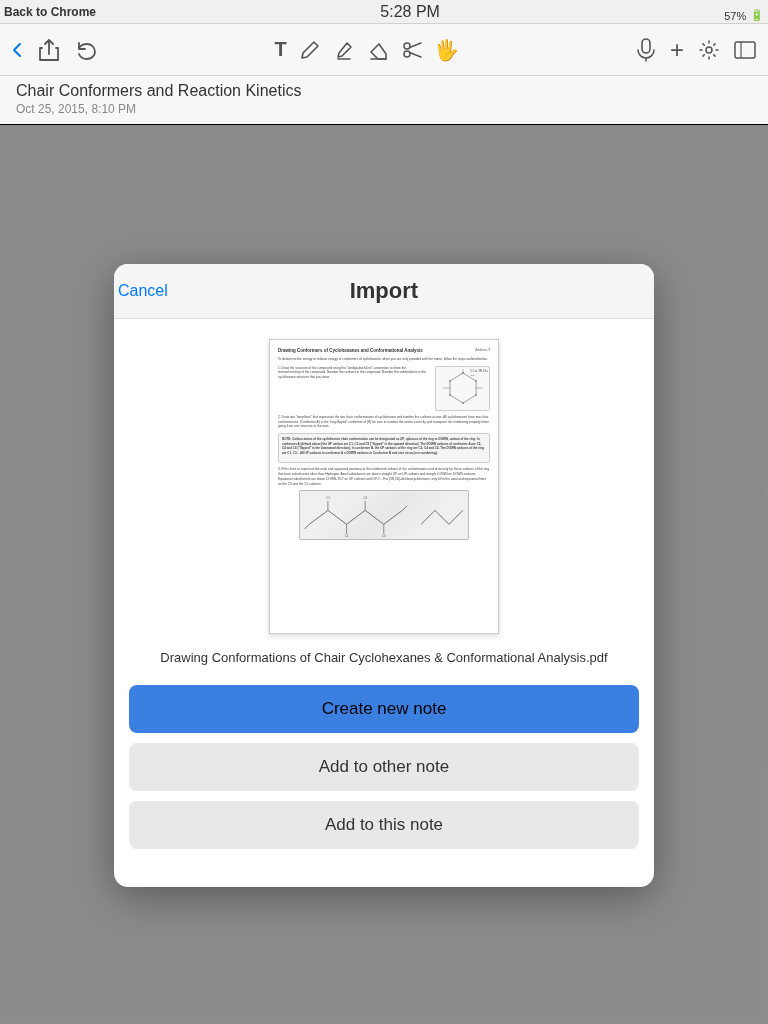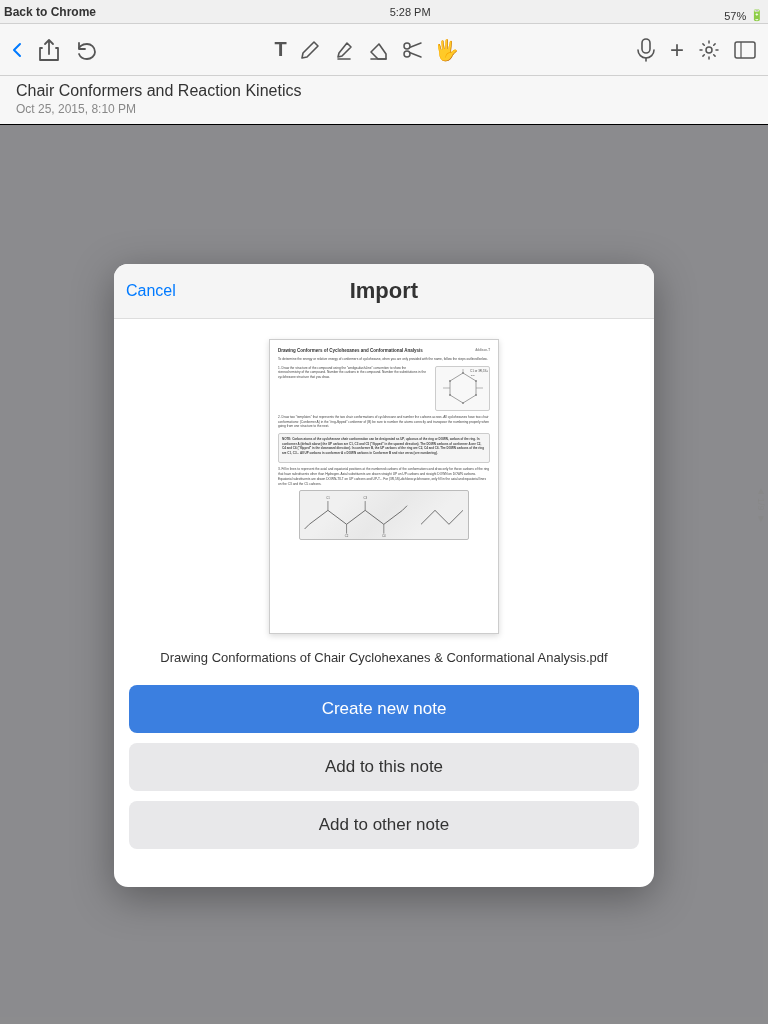--- a/index.html
+++ b/index.html
@@ -22,21 +22,21 @@
       justify-content: space-between;
       padding: 0 4px;
       border-bottom: 1px solid #d0d0d0;
     }
     .status-bar-left {
       font-size: 12px;
       color: #333;
       font-weight: 600;
     }
     .status-bar-center {
-      font-size: 11px;
+      font-size: 16px;
       color: #333;
       font-weight: 500;
     }
     .status-bar-right {
       font-size: 11px;
       color: #333;
       display: flex;
       align-items: center;
       gap: 4px;
       margin-top: 8px;
@@ -125,21 +125,21 @@
     .modal {
       background-color: #fff;
       border-radius: 14px;
       width: 540px;
       overflow: hidden;
       box-shadow: 0 10px 40px rgba(0,0,0,0.35);
     }
 
     .modal-header {
       background-color: #f5f5f5;
-      padding: 14px 12px;
+      padding: 14px 4px;
       display: flex;
       align-items: center;
       justify-content: space-between;
       border-bottom: 1px solid #ddd;
     }
     .modal-cancel {
       color: #007aff;
       font-size: 16px;
       cursor: pointer;
     }
@@ -211,21 +211,21 @@
       color: #333;
       text-align: center;
       margin-bottom: 20px;
     }
 
     
     .btn-create {
       width: 100%;
       padding: 14px;
       background-color: #3b7fe0;
-      color: #ffffff;
+      color: #000000;
       border: none;
       border-radius: 8px;
       font-size: 17px;
       font-weight: 500;
       cursor: pointer;
       margin-bottom: 10px;
       text-align: center;
     }
 
     .btn-secondary {
@@ -435,22 +435,22 @@
 
                 <polyline points="130,35 145,20 160,35 175,20" fill="none" stroke="#666" stroke-width="1"></polyline>
               </svg>
             </div>
           </div>
         </div>
 
         <div class="pdf-filename">Drawing Conformations of Chair Cyclohexanes &amp; Conformational Analysis.pdf</div>
 
         <button class="btn-create">Create new note</button>
+        <button class="btn-secondary">Add to other note</button>
         <button class="btn-secondary">Add to this note</button>
-        <button class="btn-secondary">Add to other note</button>
       </div>
     </div>
   </div>
 
   <div class="scrollbar-area">
     <div class="scroll-arrow">▲</div>
     <div class="scroll-indicator">
       <span>1</span><span>/</span><span>9</span>
     </div>
     <div class="scroll-arrow">▼</div>

